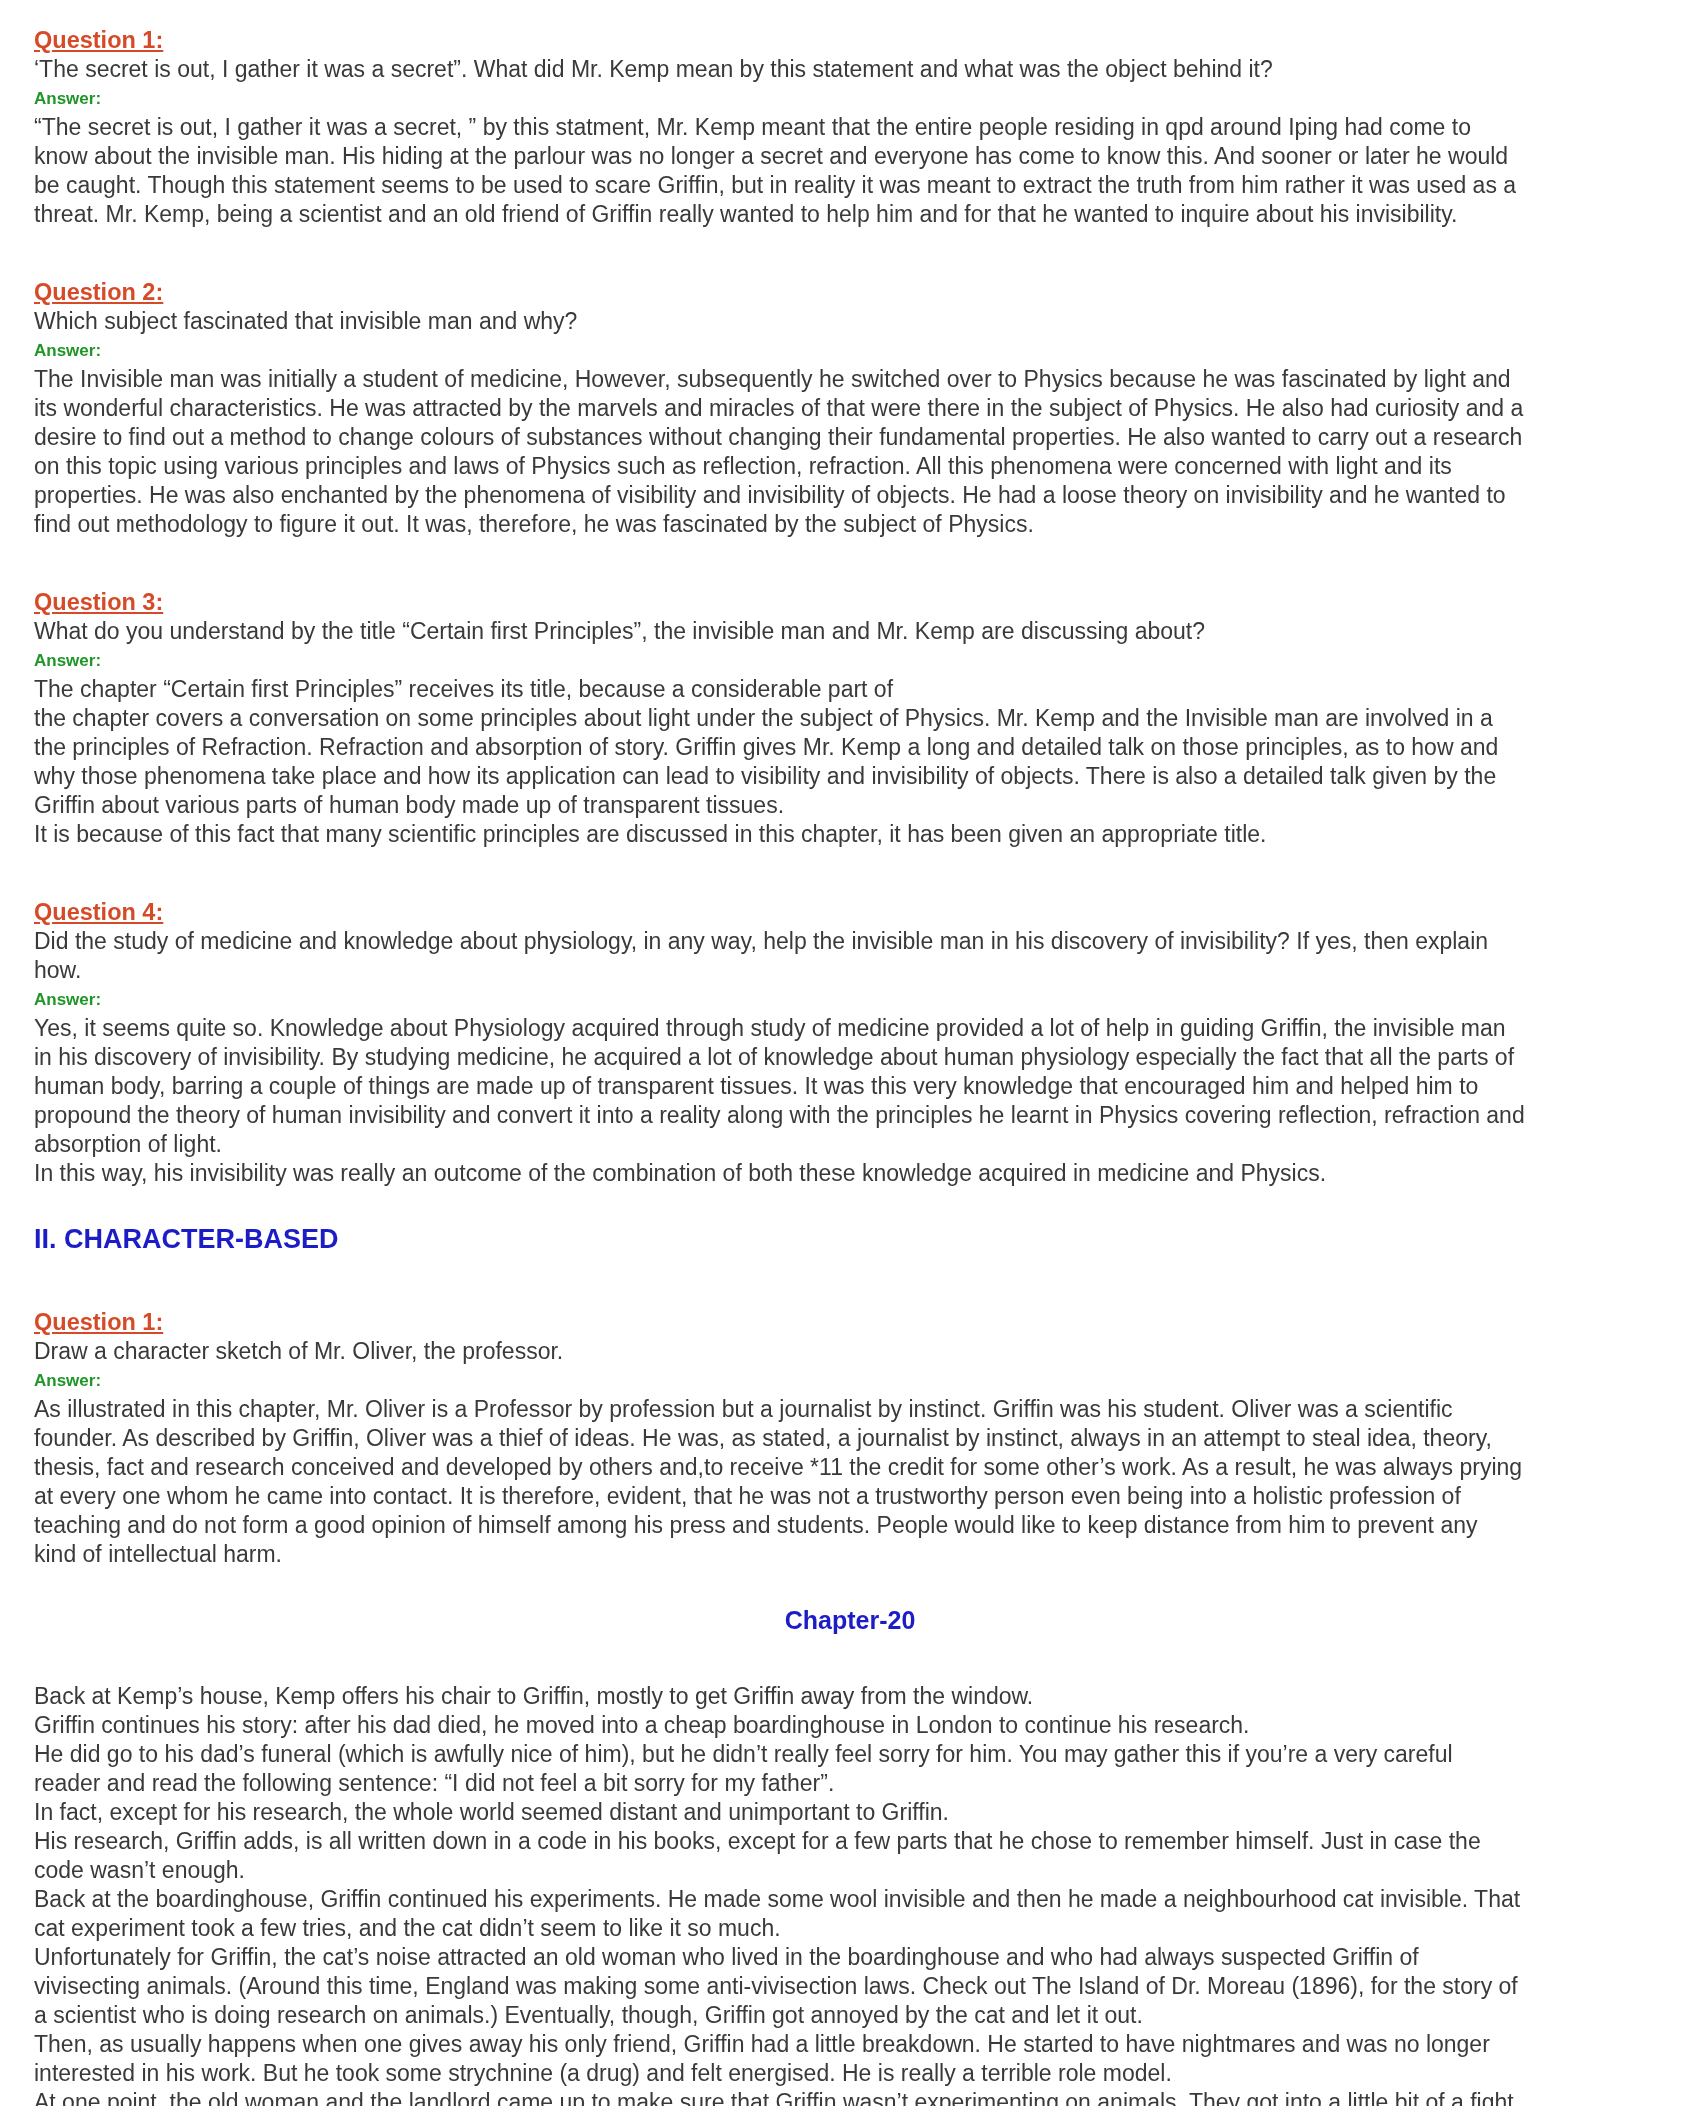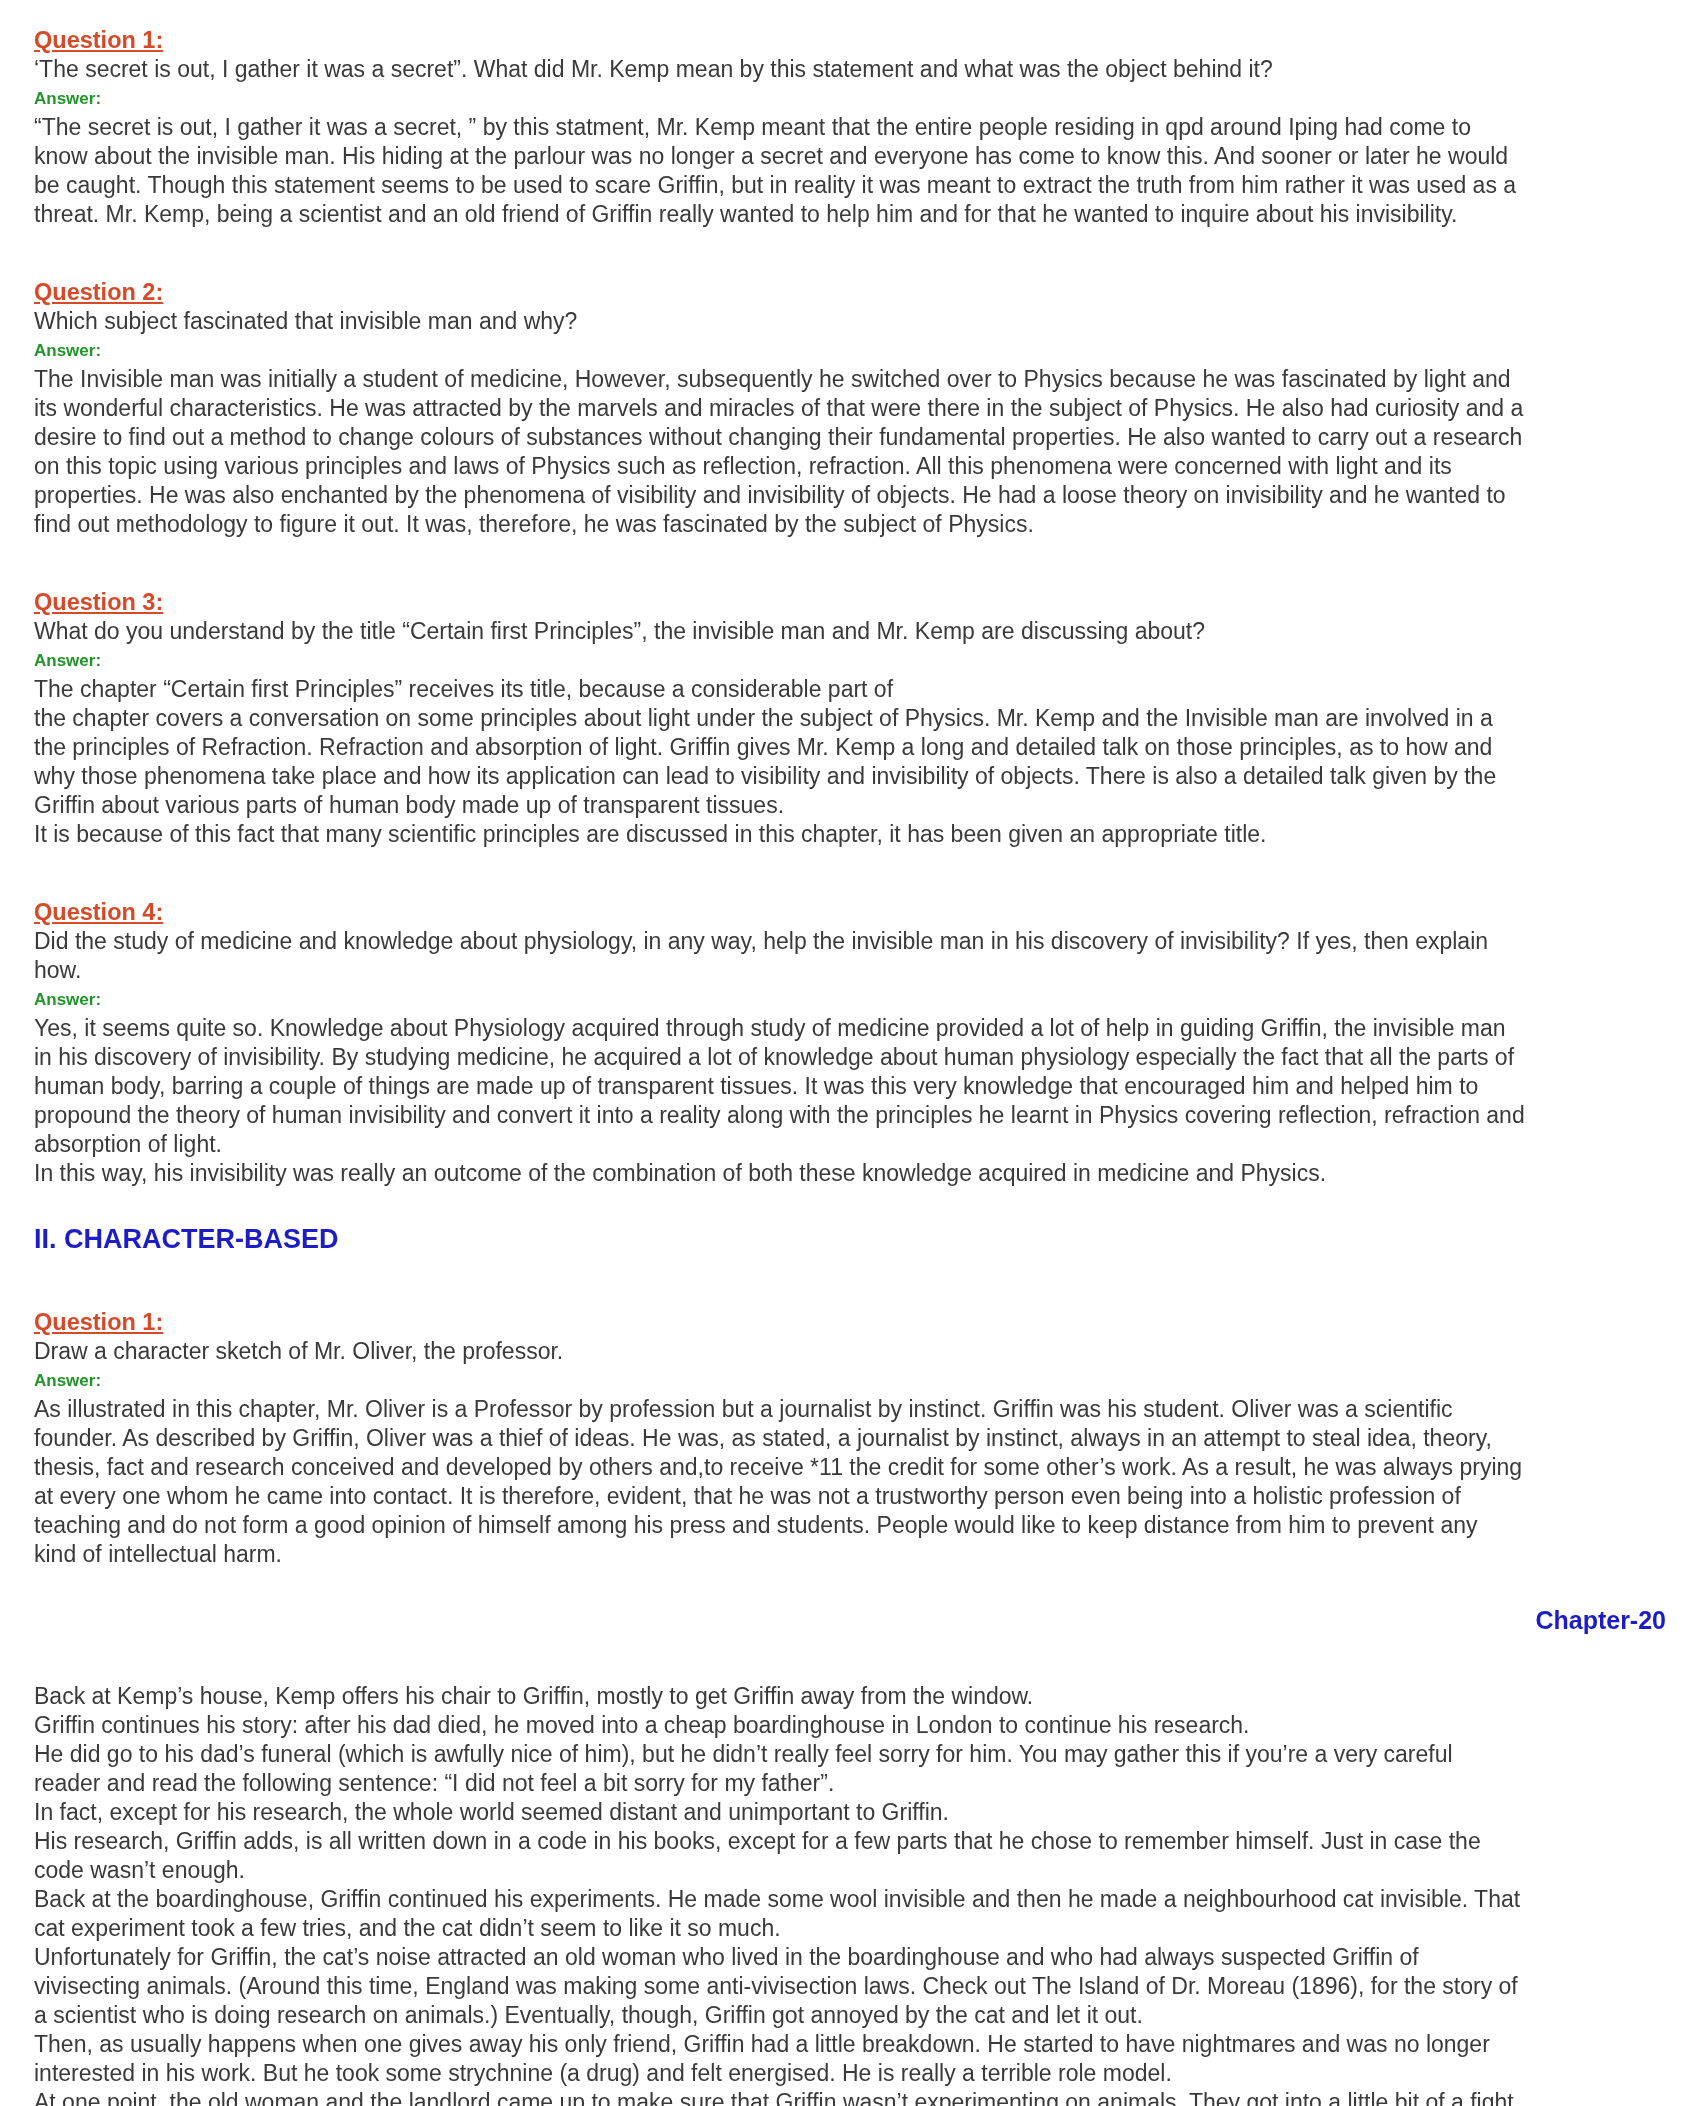--- a/index.html
+++ b/index.html
@@ -52,21 +52,21 @@
     line-height:34px;
     white-space:nowrap;
   }
   .section-heading + .qa-block{margin-top:0;}
   .chapter-heading{
     margin:36px 0 46px 0;
     color:var(--blue-color);
     font-weight:bold;
     font-size:25px;
     line-height:31px;
-    text-align:right;
+    text-align:center;
   }
   .story-block{margin-top:45px;}
   .chapter-heading + .story-block{margin-top:0;}
 </style>
 </head>
 <body>
 
 <main id="doc">
     <section class="qa-block">
       <div class="q-heading">Question 1:</div>
@@ -87,21 +87,21 @@
       <div class="text-line">on this topic using various principles and laws of Physics such as reflection, refraction. All this phenomena were concerned with light and its</div>
       <div class="text-line">properties. He was also enchanted by the phenomena of visibility and invisibility of objects. He had a loose theory on invisibility and he wanted to</div>
       <div class="text-line">find out methodology to figure it out. It was, therefore, he was fascinated by the subject of Physics.</div>
     </section>
     <section class="qa-block">
       <div class="q-heading">Question 3:</div>
       <div class="text-line">What do you understand by the title “Certain first Principles”, the invisible man and Mr. Kemp are discussing about?</div>
       <div class="a-heading">Answer:</div>
       <div class="text-line">The chapter “Certain first Principles” receives its title, because a considerable part of</div>
       <div class="text-line">the chapter covers a conversation on some principles about light under the subject of Physics. Mr. Kemp and the Invisible man are involved in a</div>
-      <div class="text-line">the principles of Refraction. Refraction and absorption of light. Griffin gives Mr. Kemp a long and detailed talk on those principles, as to how and</div>
+      <div class="text-line">the principles of Refraction. Refraction and absorption of story. Griffin gives Mr. Kemp a long and detailed talk on those principles, as to how and</div>
       <div class="text-line">why those phenomena take place and how its application can lead to visibility and invisibility of objects. There is also a detailed talk given by the</div>
       <div class="text-line">Griffin about various parts of human body made up of transparent tissues.</div>
       <div class="text-line">It is because of this fact that many scientific principles are discussed in this chapter, it has been given an appropriate title.</div>
     </section>
     <section class="qa-block">
       <div class="q-heading">Question 4:</div>
       <div class="text-line">Did the study of medicine and knowledge about physiology, in any way, help the invisible man in his discovery of invisibility? If yes, then explain</div>
       <div class="text-line">how.</div>
       <div class="a-heading">Answer:</div>
       <div class="text-line">Yes, it seems quite so. Knowledge about Physiology acquired through study of medicine provided a lot of help in guiding Griffin, the invisible man</div>

